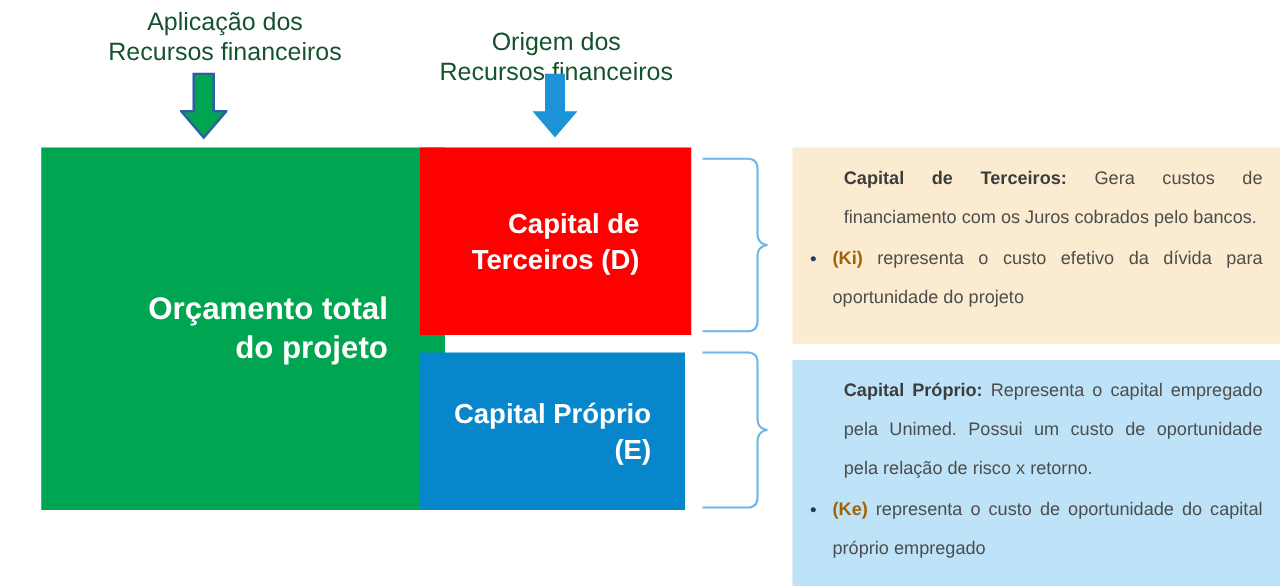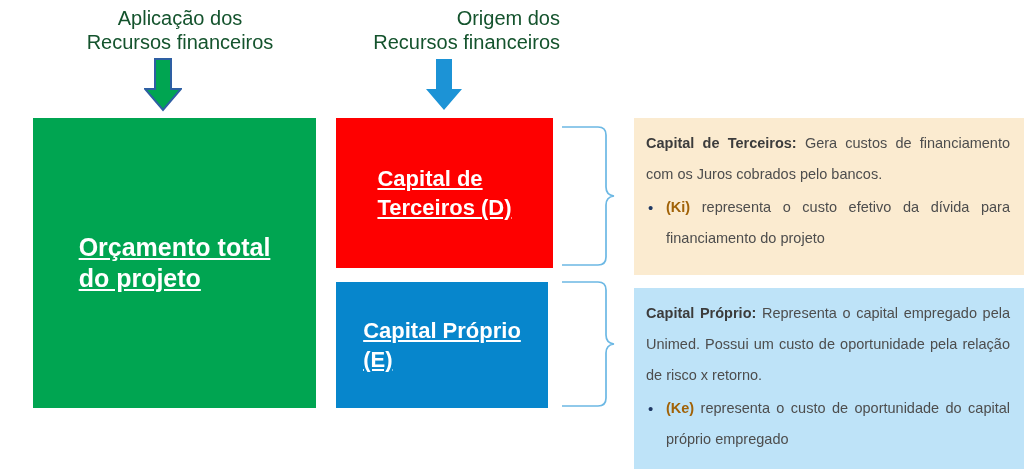--- a/index.html
+++ b/index.html
@@ -20,49 +20,49 @@
   .col-heading {
     position: absolute;
     text-align: center;
     color: #14532d;
     font-size: 20px;
     line-height: 24px;
     font-weight: 400;
     white-space: pre-line;
   }
   #heading-aplicacao { left: 55px;  top: 6px;  width: 250px; }
-  #heading-origem    { left: 330px; top: 6px;  width: 230px; text-align: right; }
+  #heading-origem    { left: 330px; top: 22px;  width: 230px; }
 
   
   .arrow {
     position: absolute;
     width: 38px;
     height: 54px;
   }
   #arrow-green { left: 144px; top: 58px; }
   #arrow-blue  { left: 425px; top: 58px; }
 
   
   .box {
     position: absolute;
     display: flex;
     align-items: center;
     justify-content: center;
-    text-align: left;
+    text-align: right;
     color: #ffffff;
     font-weight: bold;
     white-space: pre-line;
-    text-decoration: underline;
   }
   #box-orcamento {
     left: 33px; top: 118px;
     width: 283px; height: 290px;
     background: #00A551;
     font-size: 25px;
     line-height: 31px;
+    padding-left: 40px;
   }
   #box-terceiros {
     left: 336px; top: 118px;
     width: 217px; height: 150px;
     background: #FE0000;
     font-size: 22px;
     line-height: 29px;
   }
   #box-proprio {
     left: 336px; top: 282px;
@@ -101,20 +101,21 @@
     height: 212px;
     background: #BEE3F8;
   }
   .panel p {
     margin: 0;
     text-align: justify;
     text-justify: inter-word;
   }
   .panel p.para {
     text-align: justify;
+    margin-left: 29px;
   }
   .panel .lead {
     font-weight: bold;
     color: #3c3c3c;
   }
   .bullet-row {
     display: flex;
     margin-top: 2px;
   }
   .bullet-dot {
@@ -200,21 +201,21 @@
   <div class="bracket" id="bracket-bottom">
     <svg width="56" height="130" viewBox="0 0 56 130" xmlns="http://www.w3.org/2000/svg">
       <path d="M2,3 L38,3 Q46,3 46,11 L46,56 Q46,64 54,65 Q46,66 46,74 L46,119 Q46,127 38,127 L2,127" fill="none" stroke="#6CB8E4" stroke-width="1.7"></path>
     </svg>
   </div>
 
   <div class="panel" id="panel-terceiros">
     <p class="para"><span class="lead">Capital de Terceiros:</span><span> Gera custos de financiamento com os Juros cobrados pelo bancos.</span></p>
     <div class="bullet-row">
       <span class="bullet-dot">•</span>
-      <span class="bullet-text"><span class="kv">(Ki)</span><span> representa o custo efetivo da dívida para financiamento do projeto</span></span>
+      <span class="bullet-text"><span class="kv">(Ki)</span><span> representa o custo efetivo da dívida para oportunidade do projeto</span></span>
     </div>
   </div>
 
   <div class="panel" id="panel-proprio">
     <p class="para"><span class="lead">Capital Próprio:</span><span> Representa o capital empregado pela Unimed. Possui um custo de oportunidade pela relação de risco x retorno.</span></p>
     <div class="bullet-row">
       <span class="bullet-dot">•</span>
       <span class="bullet-text"><span class="kv">(Ke)</span><span> representa o custo de oportunidade do capital próprio empregado</span></span>
     </div>
   </div>

